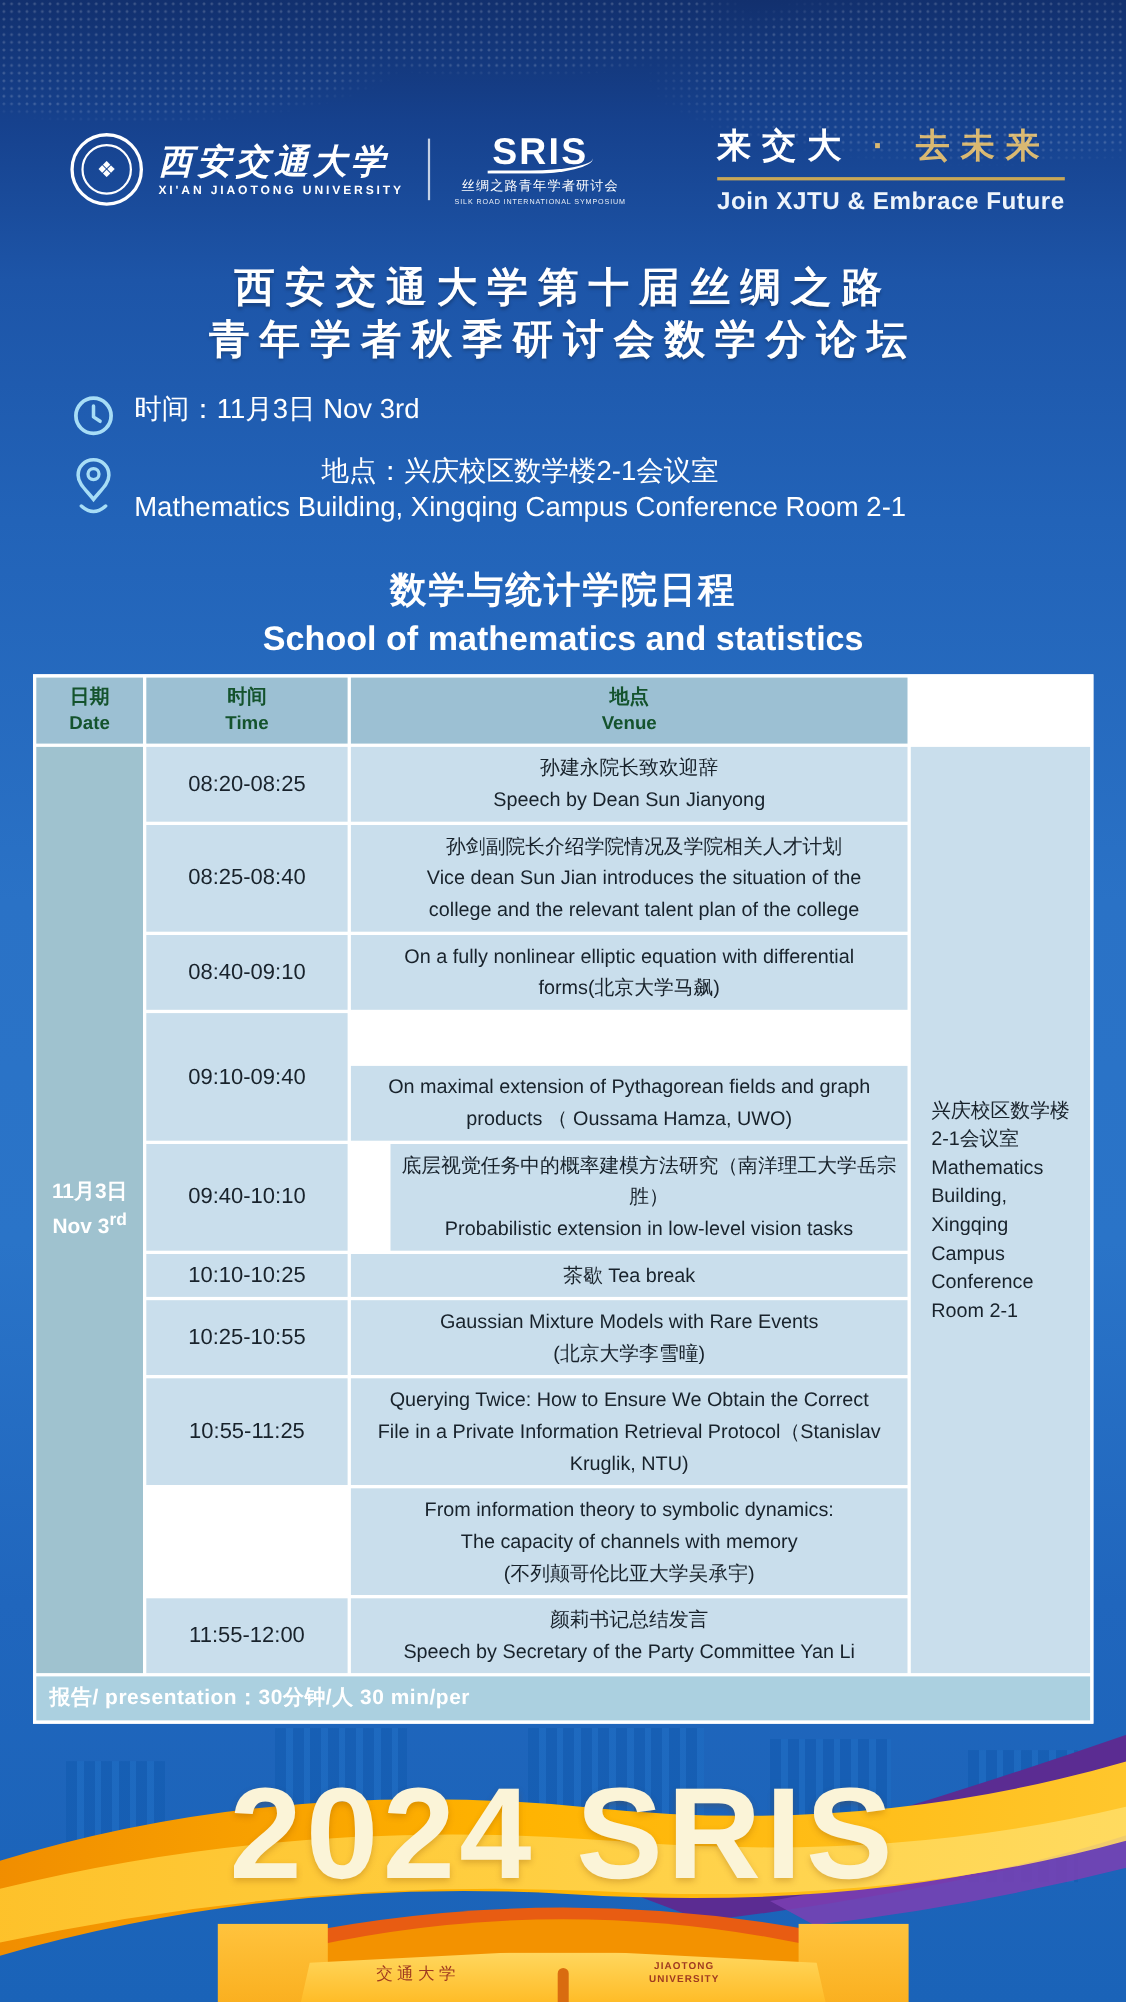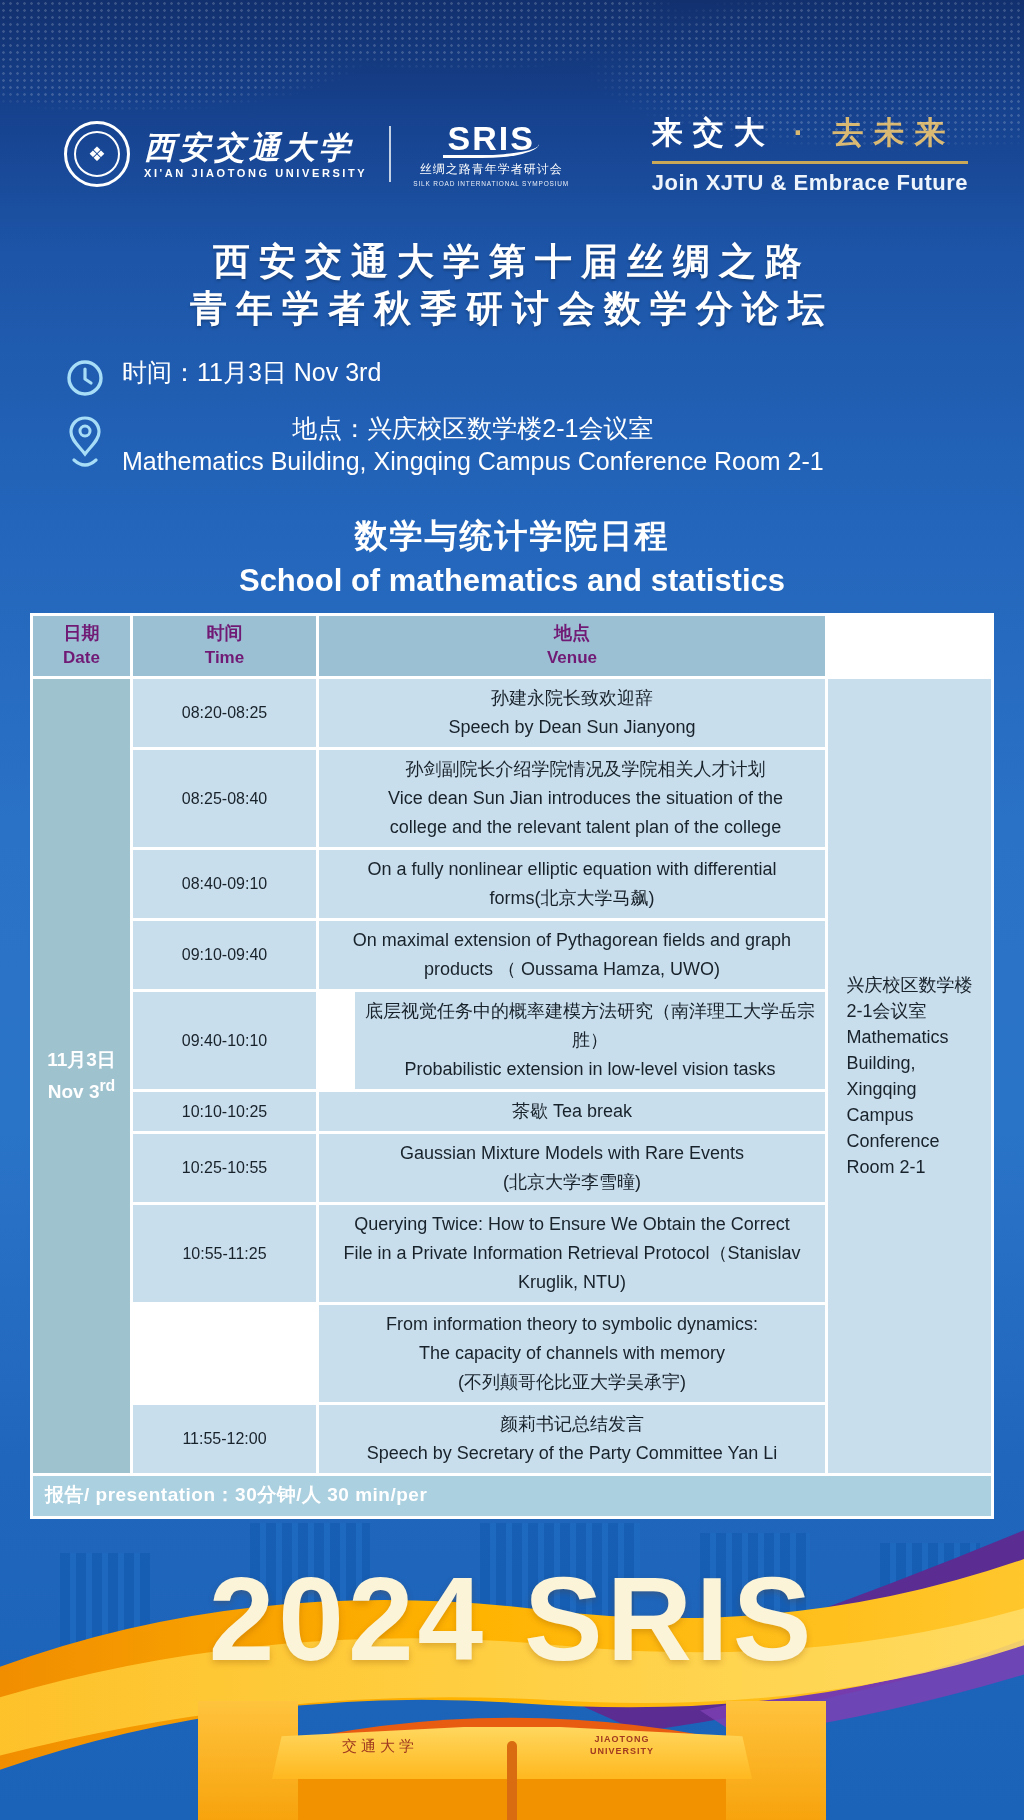--- a/index.html
+++ b/index.html
@@ -65,27 +65,27 @@
   .section-heading { text-align:center; margin-top:22px; }
   .section-cn { font-size:33px; font-weight:bold; letter-spacing:2px; }
   .section-en { font-size:31px; font-weight:bold; margin-top:4px; }
 
   
   .schedule {
     margin:14px 30px 0; display:grid;
     grid-template-columns:97px 183px 506px 1fr;
     gap:3px; background:#fff; border:3px solid #fff;
   }
-  .hcell { background:#9cc0d3; color:#701a75; text-align:center; padding:5px 2px 7px; }
+  .hcell { background:#9cc0d3; color:#14532d; text-align:center; padding:5px 2px 7px; }
   .hcell .cn { font-size:18px; font-weight:bold; line-height:25px; }
   .hcell .en { font-size:17px; font-weight:bold; line-height:23px; }
   .cell { background:#c9deec; color:#18222b; }
   .date-cell { background:#9fc2cf; color:#fff; display:flex; align-items:center; justify-content:center;
     text-align:center; font-weight:bold; font-size:19px; line-height:26px; }
-  .time-cell { display:flex; align-items:center; justify-content:center; font-size:16px; padding:4px 2px;text-align:right; }
+  .time-cell { display:flex; align-items:center; justify-content:center; font-size:20px; padding:4px 2px;text-align:right; }
   .act-cell { text-align:center; padding:5px 10px; }
   .act-line { font-size:18px; line-height:29px; }
   .venue-cell { display:flex; align-items:center; justify-content:center; text-align:left;
     font-size:18px; line-height:26px; padding:20px 6px; white-space:pre-line; }
   .tfoot { grid-column:1 / 5; background:#abd0e0; color:#fff; font-weight:bold;
     font-size:19px; padding:6px 12px 8px; letter-spacing:.5px; }
 
   
   .bottom-art { position:relative; flex:1 1 auto; margin-top:4px; overflow:hidden; }
   .skyline { position:absolute; inset:0; opacity:.5; pointer-events:none; }
@@ -203,21 +203,21 @@
         <div class="act-line">孙剑副院长介绍学院情况及学院相关人才计划</div>
         <div class="act-line">Vice dean Sun Jian introduces the situation of the</div>
         <div class="act-line">college and the relevant talent plan of the college</div>
       </div>
       <div class="cell time-cell" style="grid-area: 4 / 2;">08:40-09:10</div>
       <div class="cell act-cell" style="grid-area: 4 / 3;">
         <div class="act-line">On a fully nonlinear elliptic equation with differential</div>
         <div class="act-line">forms(北京大学马飙)</div>
       </div>
       <div class="cell time-cell" style="grid-area: 5 / 2;">09:10-09:40</div>
-      <div class="cell act-cell" style="grid-area: 5 / 3;">
+      <div class="cell act-cell" style="grid-area: 5 / 3; margin-top: 48px;">
         <div class="act-line">On maximal extension of Pythagorean fields and graph</div>
         <div class="act-line">products （ Oussama Hamza, UWO)</div>
       </div>
       <div class="cell time-cell" style="grid-area: 6 / 2;">09:40-10:10</div>
       <div class="cell act-cell" style="grid-area: 6 / 3; margin-left: 36px;">
         <div class="act-line">底层视觉任务中的概率建模方法研究（南洋理工大学岳宗胜）</div>
         <div class="act-line">Probabilistic extension in low-level vision tasks</div>
       </div>
       <div class="cell time-cell" style="grid-area: 7 / 2;">10:10-10:25</div>
       <div class="cell act-cell" style="grid-area: 7 / 3;">

